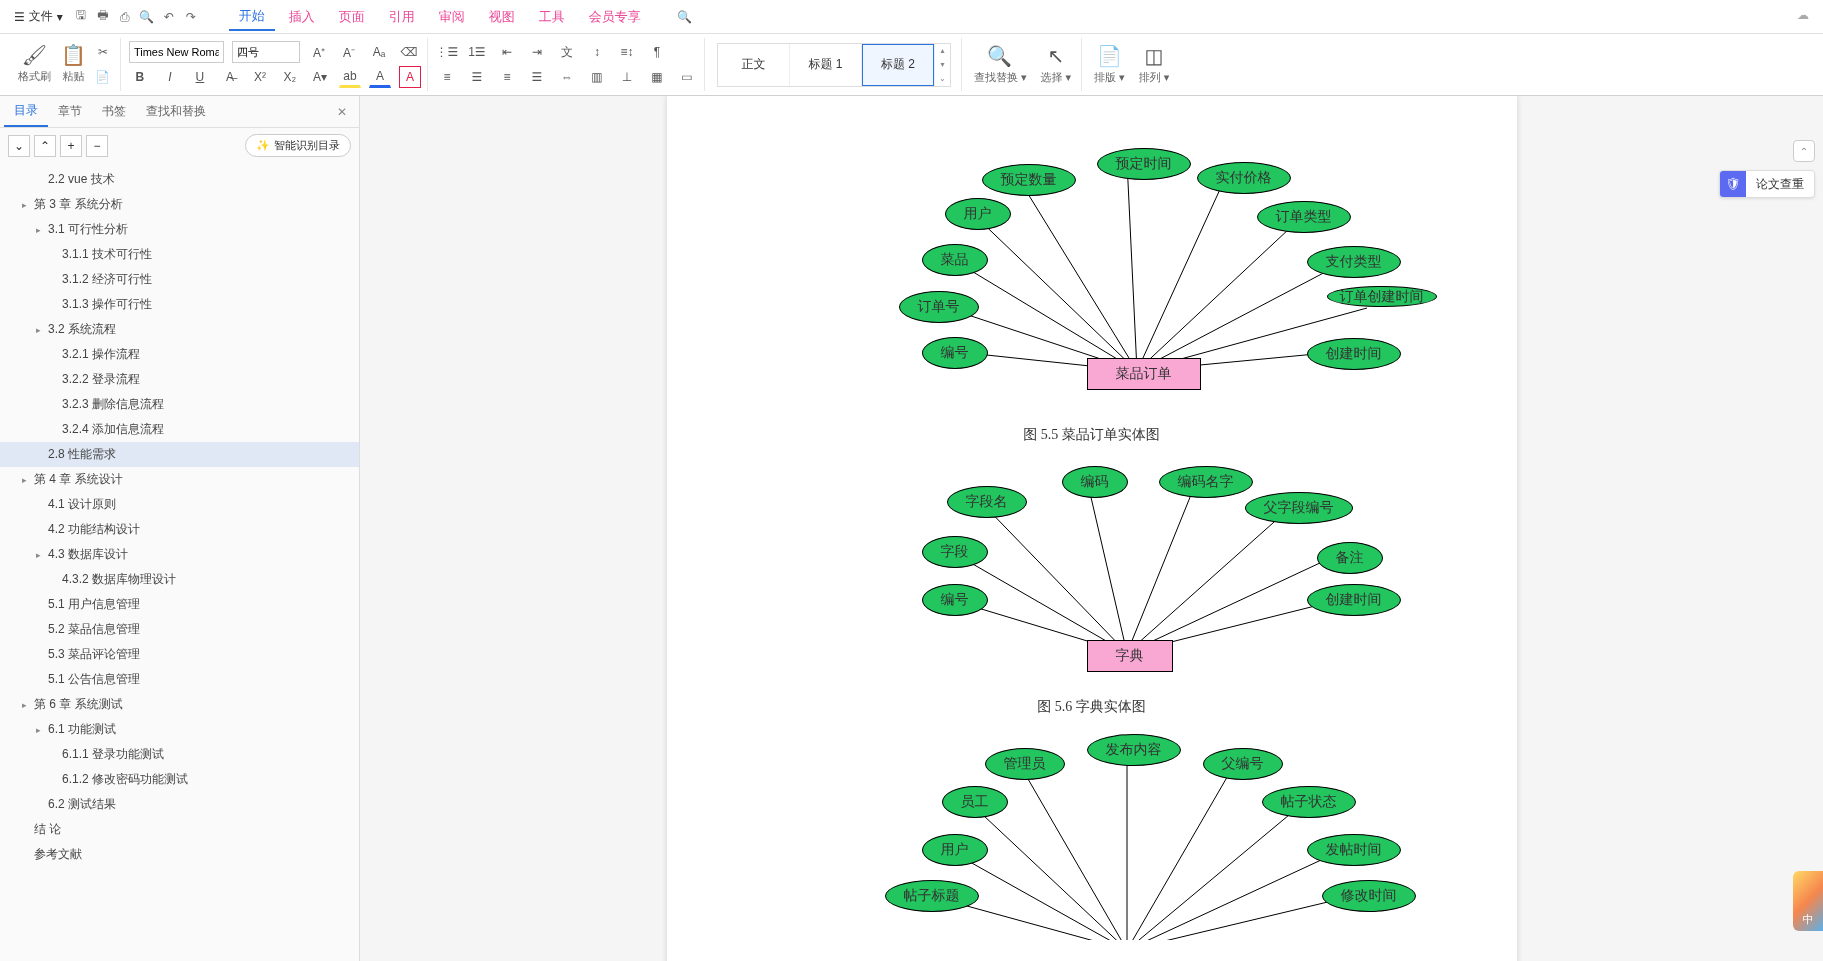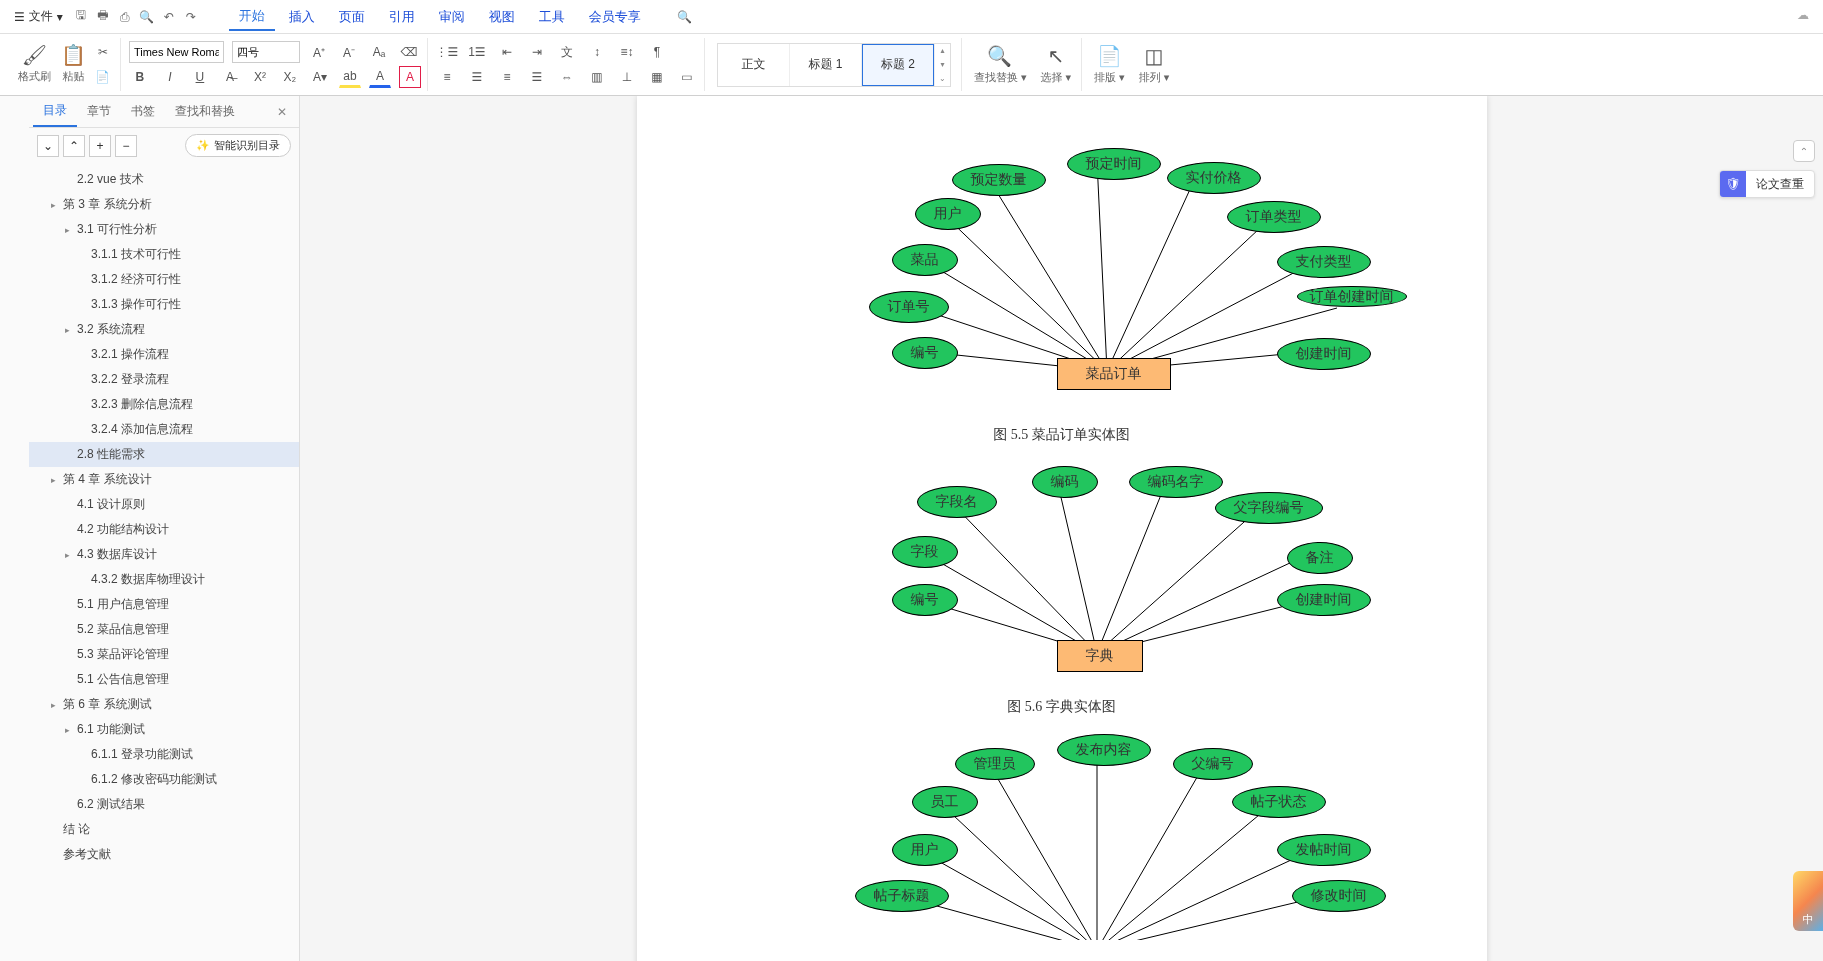--- a/index.html
+++ b/index.html
@@ -1,20 +1,20 @@
 <!DOCTYPE html>
 <html><head>
 <meta charset="utf-8">
 <style>
 * { box-sizing: border-box; margin: 0; padding: 0; font-family: "Microsoft YaHei", sans-serif; }
 body { background: #fff; font-size: 12px; color: #333; overflow: hidden; }
 
 
 .menubar { height: 34px; display: flex; align-items: center; padding: 0 8px; border-bottom: 1px solid #e0e0e0; gap: 4px; }
-.menu-item { padding: 4px 10px; cursor: pointer; color: #1d4ed8; font-size: 13px; }
+.menu-item { padding: 4px 10px; cursor: pointer; color: #ec4899; font-size: 13px; }
 .menu-item.active { color: #2b73de; border-bottom: 2px solid #2b73de; }
 .menu-left { display: flex; align-items: center; gap: 2px; }
 .file-btn { display: flex; align-items: center; gap: 4px; padding: 2px 6px; cursor: pointer; }
 .quick-icon { width: 20px; height: 20px; display: inline-flex; align-items: center; justify-content: center; cursor: pointer; color: #666; }
 .flex-spacer { flex: 1; }
 
 
 .ribbon { height: 62px; display: flex; align-items: center; padding: 4px 8px; border-bottom: 1px solid #d0d0d0; gap: 2px; background: #fff; }
 .ribbon-group { display: flex; flex-direction: column; align-items: center; padding: 0 6px; border-right: 1px solid #e8e8e8; height: 100%; justify-content: center; }
 .ribbon-group:last-child { border-right: none; }
@@ -29,21 +29,21 @@
 .style-item { width: 72px; display: flex; align-items: center; justify-content: center; border-right: 1px solid #eee; font-size: 12px; cursor: pointer; }
 .style-item.selected { border: 1px solid #2b73de; background: #f0f6ff; }
 .style-scroll { width: 16px; display: flex; flex-direction: column; }
 .style-scroll div { flex: 1; display: flex; align-items: center; justify-content: center; cursor: pointer; font-size: 8px; color: #888; border-left: 1px solid #eee; }
 .ribbon-vert { display: flex; flex-direction: column; gap: 1px; }
 
 
 .main { display: flex; height: calc(100vh - 96px); }
 
 
-.outline { width: 300px; border-right: 1px solid #ddd; background: #fafafa; display: flex; flex-direction: column; padding-left: 29px; }
+.outline { width: 360px; border-right: 1px solid #ddd; background: #fafafa; display: flex; flex-direction: column; }
 .outline-tabs { display: flex; align-items: center; height: 32px; padding: 0 4px; border-bottom: 1px solid #e0e0e0; }
 .outline-tab { padding: 6px 10px; cursor: pointer; color: #666; font-size: 12px; }
 .outline-tab.active { color: #2b73de; border-bottom: 2px solid #2b73de; }
 .outline-close { margin-left: auto; cursor: pointer; padding: 4px 8px; color: #888; }
 .outline-tools { display: flex; align-items: center; padding: 6px 8px; gap: 4px; }
 .outline-btn { width: 22px; height: 22px; border: 1px solid #ccc; background: #fff; display: inline-flex; align-items: center; justify-content: center; cursor: pointer; font-size: 12px; }
 .smart-btn { margin-left: auto; border: 1px solid #ccc; border-radius: 12px; padding: 3px 10px; font-size: 11px; display: flex; align-items: center; gap: 4px; cursor: pointer; background: #fff; }
 .outline-tree { flex: 1; overflow-y: auto; padding: 4px 0; }
 .tree-item { padding: 4px 6px; cursor: pointer; display: flex; align-items: center; font-size: 12px; color: #444; white-space: nowrap; }
 .tree-item.selected { background: #e0e8f5; }
@@ -51,21 +51,21 @@
 .tree-indent-1 { padding-left: 22px; }
 .tree-indent-2 { padding-left: 36px; }
 .tree-indent-3 { padding-left: 50px; }
 
 
 .canvas { flex: 1; background: #f5f5f5; overflow: auto; position: relative; }
 .page { width: 850px; margin: 0 auto; background: #fff; box-shadow: 0 0 6px rgba(0,0,0,0.15); position: relative; min-height: 1100px; padding: 20px 60px; }
 
 
 .er-diagram { position: relative; height: 300px; margin: 10px 0; }
-.er-entity { position: absolute; border: 1px solid #000; padding: 6px 28px; background: #fdba74; font-size: 14px; font-family: "SimSun", serif; }
+.er-entity { position: absolute; border: 1px solid #000; padding: 6px 28px; background: #f9a8d4; font-size: 14px; font-family: "SimSun", serif; }
 .er-attr { position: absolute; border: 1px solid #000; border-radius: 50%; padding: 6px 18px; background: #22c55e; font-size: 14px; font-family: "SimSun", serif; white-space: nowrap; }
 .figure-caption { text-align: center; font-size: 14px; font-family: Liberation Serif, serif; margin: 6px 0 14px; }
 
 
 .right-panel { position: fixed; right: 8px; top: 140px; display: flex; flex-direction: column; align-items: flex-end; gap: 8px; }
 .collapse-toggle { width: 22px; height: 22px; border: 1px solid #ccc; border-radius: 4px; display: flex; align-items: center; justify-content: center; background: #fff; cursor: pointer; font-size: 10px; color: #888; }
 .check-btn { display: flex; align-items: center; background: #fff; border: 1px solid #ddd; border-radius: 4px; overflow: hidden; cursor: pointer; box-shadow: 0 1px 3px rgba(0,0,0,0.1); }
 .check-icon { background: #5b6af0; color: #fff; width: 26px; height: 26px; display: flex; align-items: center; justify-content: center; }
 .check-label { padding: 0 10px; font-size: 12px; }
 

